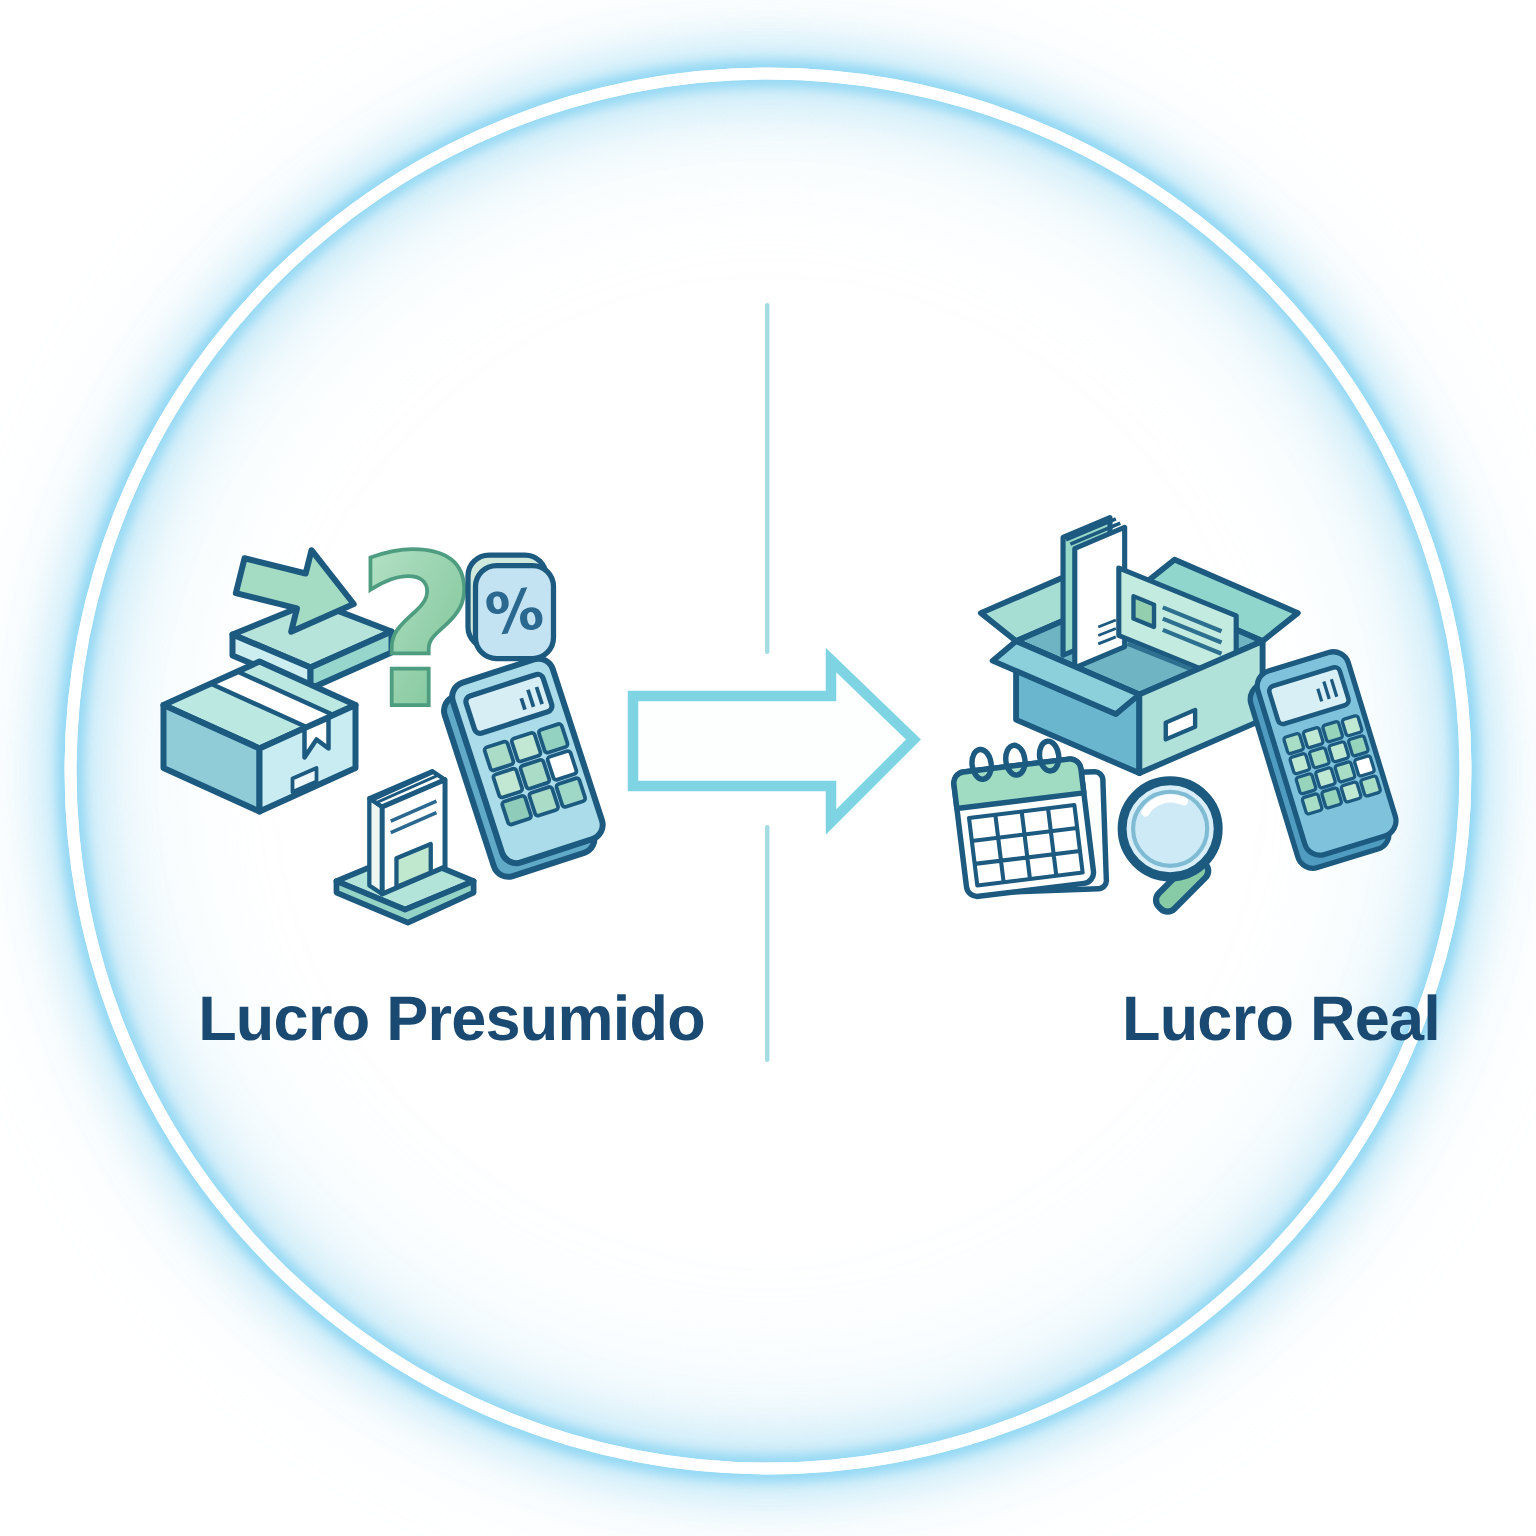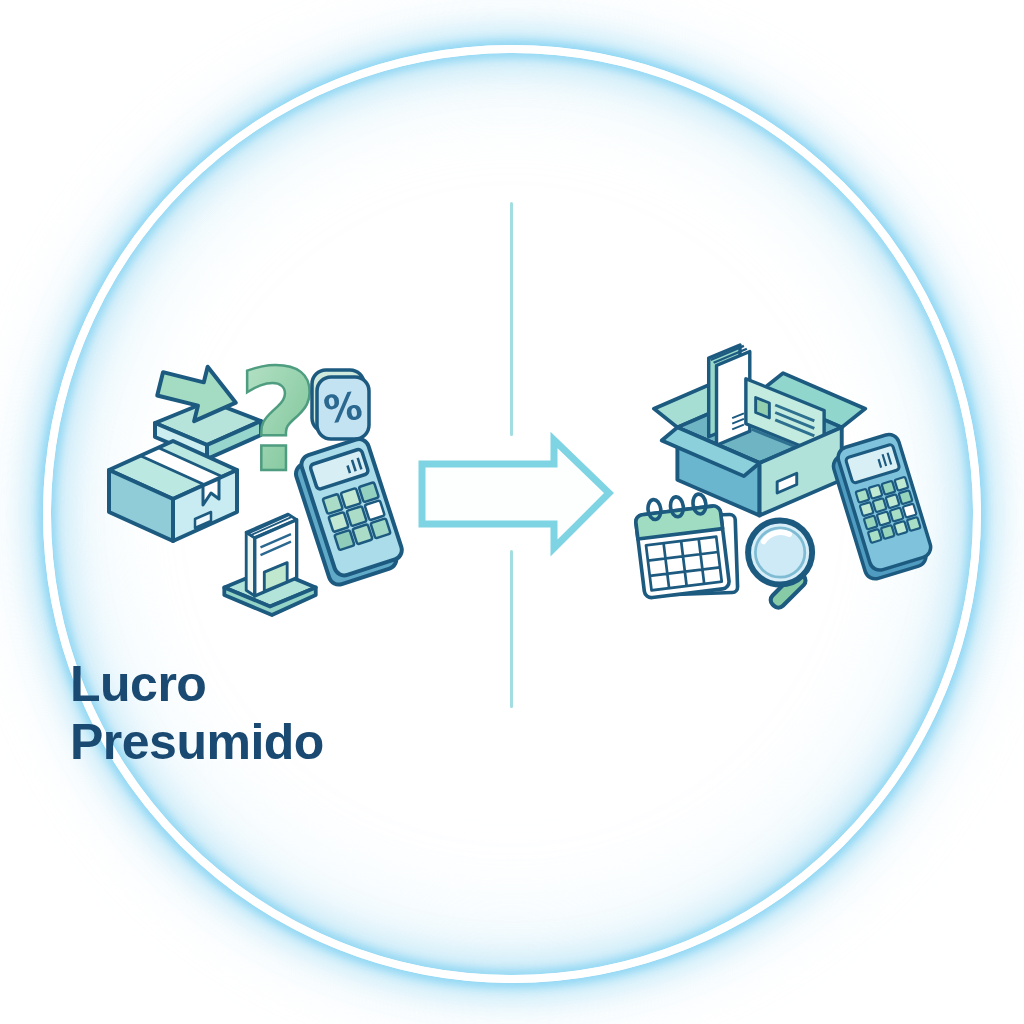--- a/index.html
+++ b/index.html
@@ -20,22 +20,22 @@
       inset 0 0 30px 18px rgba(163,222,246,0.50),
       inset 0 0 75px 48px rgba(214,240,250,0.35);
   }
 
   .divider{position:absolute;width:3px;background:#a3dde2;border-radius:2px;}
   .divider.top{left:510px;top:202px;height:234px;}
   .divider.bottom{left:510px;top:550px;height:158px;}
 
   .icon{position:absolute;}
   .label{
-    position:absolute;top:655px;width:400px;text-align:left;
-    font-size:50px;font-weight:bold;color:#1a4a72;letter-spacing:-0.5px;
+    position:absolute;top:655px;width:400px;text-align:right;
+    font-size:42px;font-weight:bold;color:#1a4a72;letter-spacing:-0.5px;
   }
   .label.left{left:70px;}
   .label.right{left:560px;}
 
   svg{display:block;overflow:visible;}
 </style>
 </head>
 <body>
 
 <div class="scene">
@@ -192,14 +192,15 @@
           <rect x="28" y="110" width="12.5" height="13" rx="2" fill="#a9dec6"></rect>
           <rect x="43.5" y="110" width="12.5" height="13" rx="2" fill="#96d4bc"></rect>
           <rect x="59" y="110" width="12.5" height="13" rx="2" fill="#c0e9d4"></rect>
           <rect x="74.5" y="110" width="12.5" height="13" rx="2" fill="#a9dec6"></rect>
         </g>
       </g>
     </svg>
   </div>
 
   <div class="label left">Lucro Presumido</div>
+  <div class="label right">Lucro Real</div>
 
 </div>
 
 </body></html>

